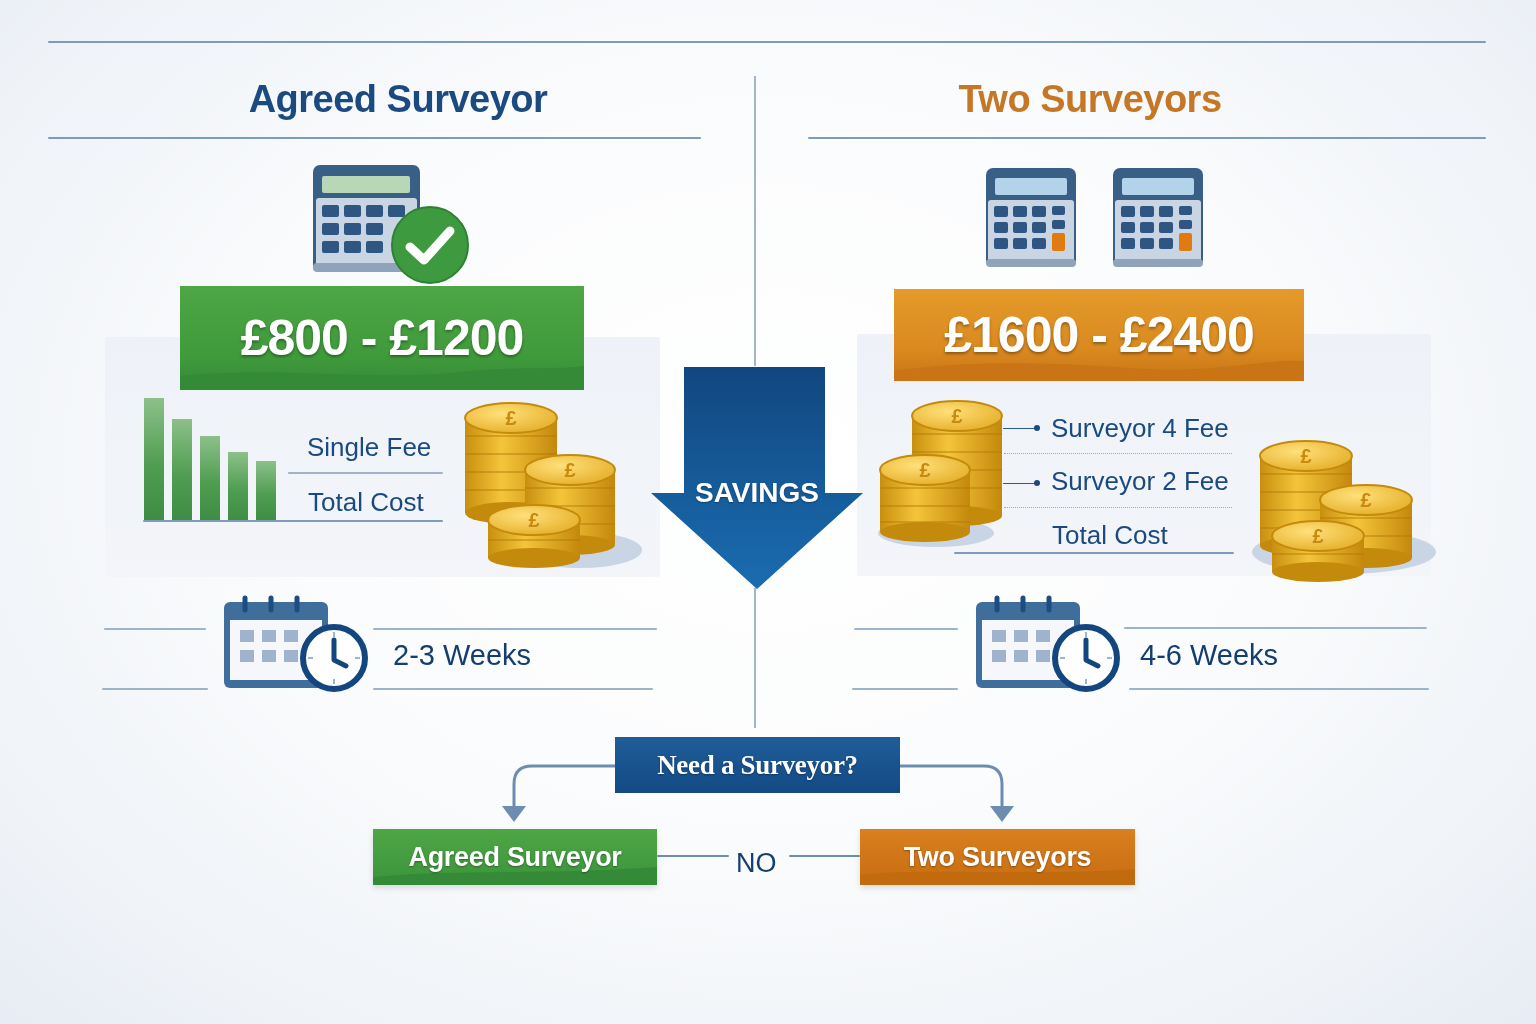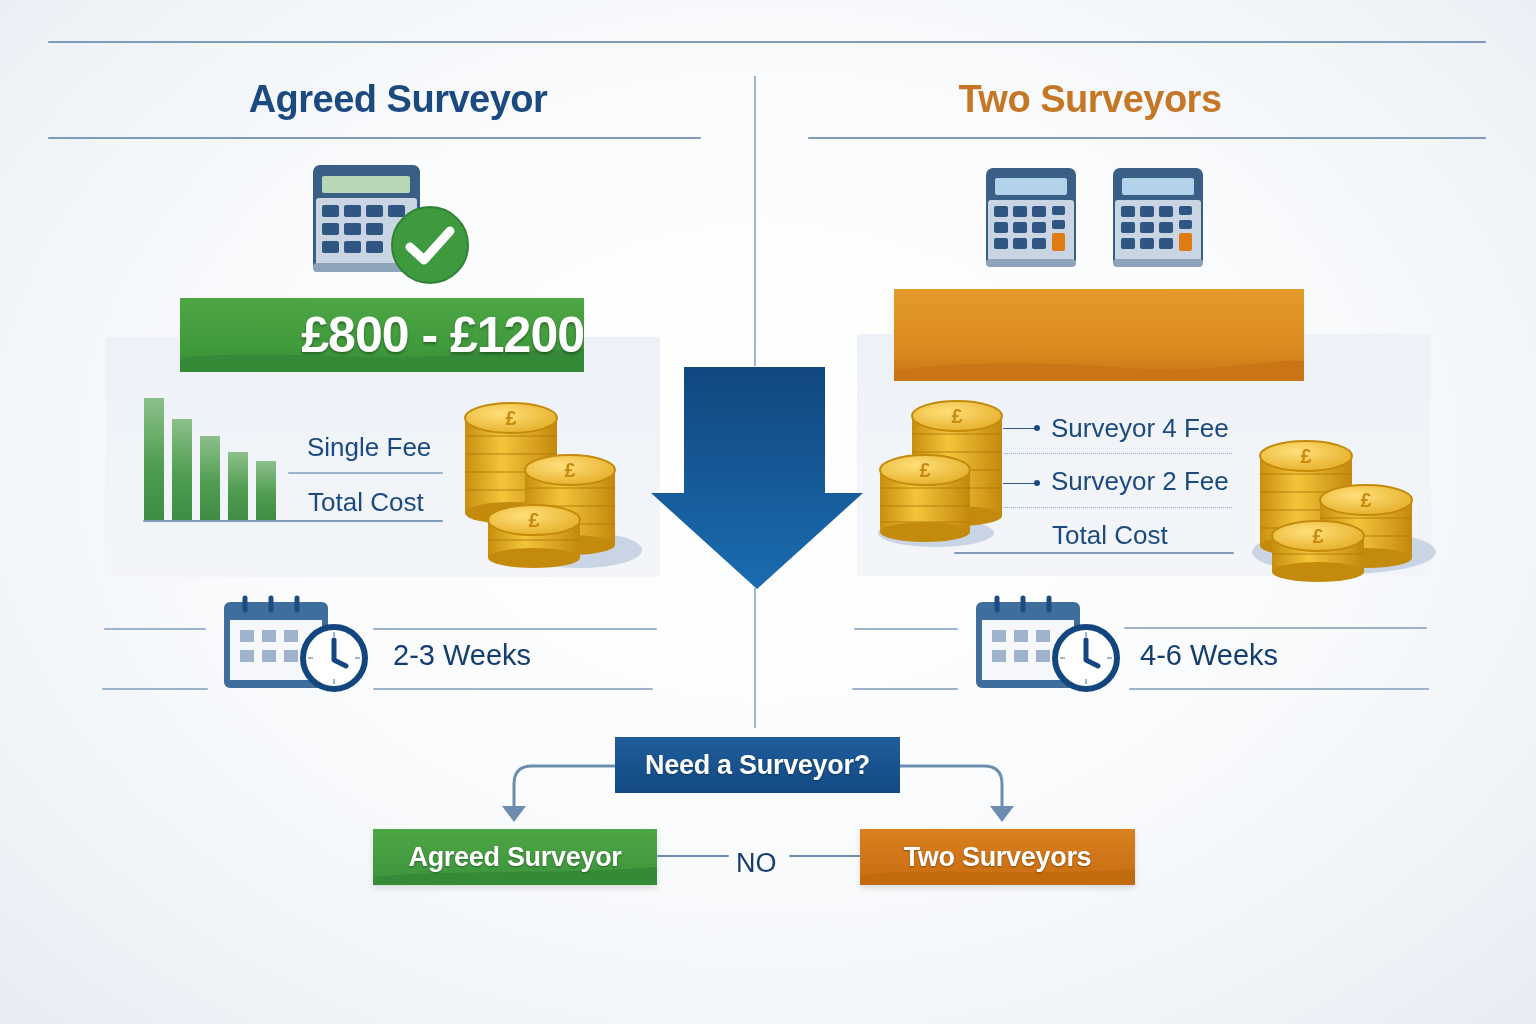--- a/index.html
+++ b/index.html
@@ -49,21 +49,21 @@
   .arrow-text {
     position: absolute; left: 0; width: 100%; text-align: center; color: #fff;
     font-weight: bold; text-shadow: 0 1px 2px rgba(0,0,0,0.3);
   }
 
   .flow-box {
     position: absolute; display: flex; align-items: center; justify-content: center;
     color: #fff; font-weight: bold; font-size: 27px; letter-spacing: -0.3px;
     text-shadow: 0 1px 2px rgba(0,0,0,0.35); overflow: hidden;
   }
-  .flow-box.blue { background: linear-gradient(180deg, #1f5d99 0%, #134a85 100%); }
+  .flow-box.blue { background: linear-gradient(180deg, #1f5d99 0%, #134a85 100%); font-family: Liberation Serif, serif; }
   .flow-box.green { background: linear-gradient(180deg, #4ea645 0%, #3b943b 100%); box-shadow: 0 3px 6px rgba(0,0,0,0.12); }
   .flow-box.orange { background: linear-gradient(180deg, #d98020 0%, #c86c10 100%); box-shadow: 0 3px 6px rgba(0,0,0,0.12); }
 </style>
 </head>
 <body>
 
 <div class="hline" style="left:48px; top:41px; width:1438px;"></div>
 <div class="vline" style="left:754px; top:76px; height:290px;"></div>
 <div class="vline" style="left:754px; top:588px; height:140px;"></div>
 
@@ -94,21 +94,21 @@
   <div class="abs" style="left:390px; top:205px; width:80px; height:80px;">
     <svg width="80" height="80" viewBox="0 0 80 80">
       <circle cx="40" cy="40" r="38" fill="#3d9a3e"></circle>
       <circle cx="40" cy="40" r="38" fill="none" stroke="#2f8133" stroke-width="2"></circle>
       <path d="M20 42 L34 55 L60 26" fill="none" stroke="#fff" stroke-width="9" stroke-linecap="round" stroke-linejoin="round"></path>
     </svg>
   </div>
 
   <div class="panel" style="left:105px; top:337px; width:555px; height:240px;"></div>
 
-  <div class="price-banner green" style="left:180px; top:298px; width:404px; height:74px;justify-content:flex-end;">
+  <div class="price-banner green" style="left:180px; top:286px; width:404px; height:104px;">
     <svg class="wave" viewBox="0 0 404 28" preserveAspectRatio="none">
       <path d="M0 14 C 100 4, 200 20, 280 10 C 330 4, 380 8, 404 4 L404 28 L0 28 Z" fill="#348a36"></path>
     </svg>
     <span>£800 - £1200</span>
   </div>
 
   <div class="abs" style="left:143px; top:396px; width:140px; height:126px;">
     <div class="bar" style="left:1px; height:124px;"></div>
     <div class="bar" style="left:29px; height:103px;"></div>
     <div class="bar" style="left:57px; height:86px;"></div>
@@ -254,20 +254,21 @@
       <rect x="66" y="65" width="13" height="18" rx="2" fill="#e07b12"></rect>
     </svg>
   </div>
 
   <div class="panel" style="left:857px; top:334px; width:574px; height:242px;"></div>
 
   <div class="price-banner orange" style="left:894px; top:289px; width:410px; height:92px;">
     <svg class="wave" viewBox="0 0 410 28" preserveAspectRatio="none">
       <path d="M0 18 C 80 6, 170 10, 250 16 C 320 20, 370 6, 410 8 L410 28 L0 28 Z" fill="#c97415"></path>
     </svg>
+    <span>£1600 - £2400</span>
   </div>
 
   <div class="abs" style="left:876px; top:398px; width:135px; height:150px;">
     <svg width="135" height="150" viewBox="0 0 135 150">
       <ellipse cx="60" cy="135" rx="58" ry="14" fill="#c9d4e4"></ellipse>
       <g>
         <rect x="36" y="18" width="90" height="100" fill="url(#cg)"></rect>
         <g stroke="#b07a08" stroke-width="1.5" opacity="0.6">
           <line x1="36" y1="36" x2="126" y2="36"></line>
             <line x1="36" y1="54" x2="126" y2="54"></line>
@@ -377,20 +378,21 @@
 <div class="arrow-wrap" style="left:651px; top:367px; width:212px; height:222px;">
   <svg width="212" height="222" viewBox="0 0 212 222" style="position:absolute; left:0; top:0;">
     <defs>
       <linearGradient id="ag" x1="0" y1="0" x2="0" y2="1">
         <stop offset="0" stop-color="#11477f"></stop>
           <stop offset="1" stop-color="#1a6cb0"></stop>
       </linearGradient>
     </defs>
     <path d="M33 0 H174 V126 H212 L106 222 L0 126 H33 Z" fill="url(#ag)"></path>
   </svg>
+  <div class="arrow-text" style="top:110px; font-size:28px;">SAVINGS</div>
 </div>
 
 <div>
   <svg class="abs" style="left:480px; top:760px;" width="560" height="70" viewBox="0 0 560 70">
     <g fill="none" stroke="#6d8db0" stroke-width="3">
       <path d="M135 6 H52 Q34 6 34 24 V50"></path>
       <path d="M420 6 H504 Q522 6 522 24 V50"></path>
     </g>
     <path d="M22 46 L46 46 L34 62 Z" fill="#6d8db0"></path>
     <path d="M510 46 L534 46 L522 62 Z" fill="#6d8db0"></path>

